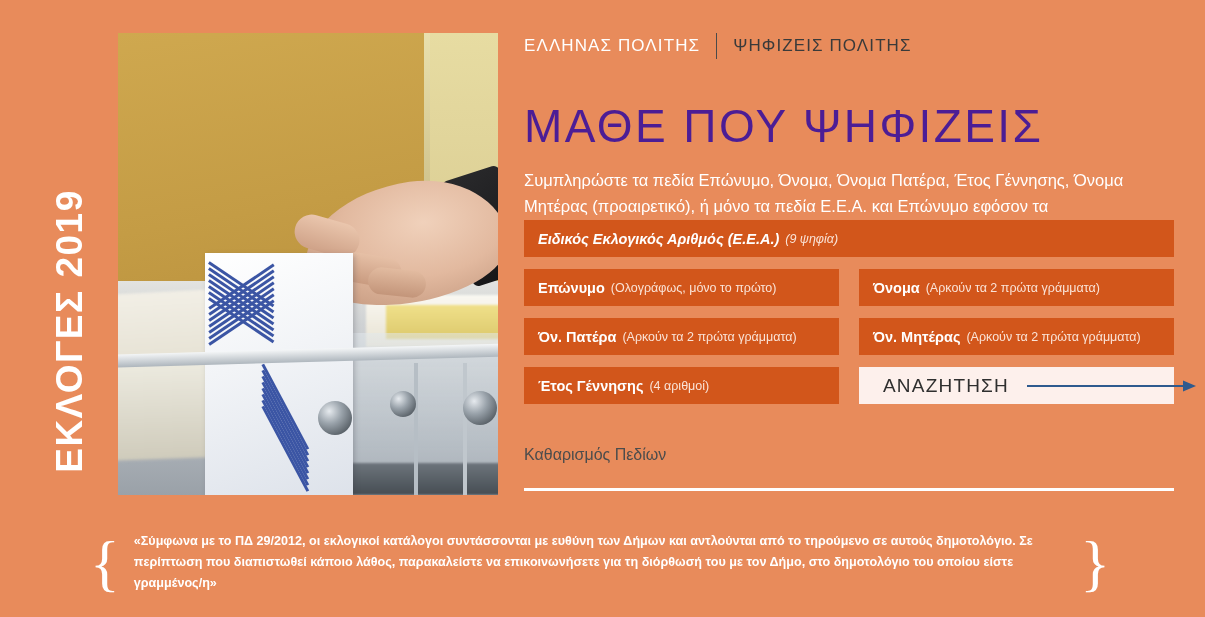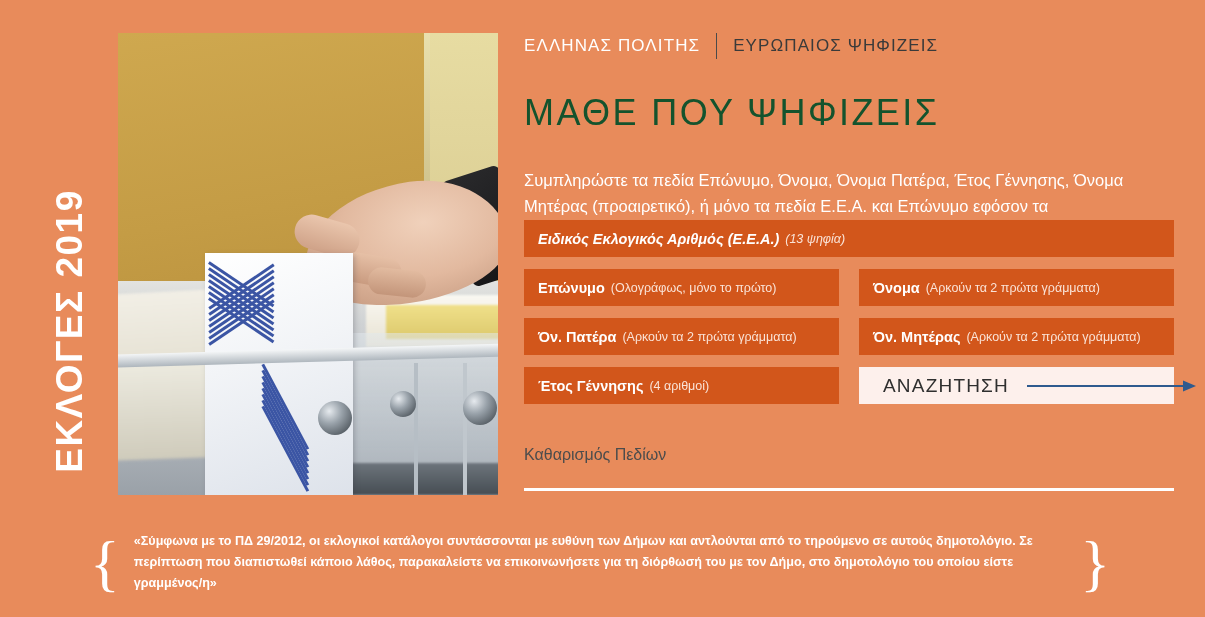--- a/index.html
+++ b/index.html
@@ -190,22 +190,22 @@
   .tab-divider {
     width: 1px;
     height: 26px;
     background: #4a4a4a;
   }
 
   #page-title {
     position: absolute;
     left: 0;
     top: 68px;
-    color: #14532d;
-    font-size: 36px;
+    color: #4c1d95;
+    font-size: 46px;
     font-weight: normal;
     letter-spacing: 2.4px;
     white-space: nowrap;
   }
 
   #intro {
     position: absolute;
     left: 0;
     top: 150px;
     width: 600px;
@@ -372,33 +372,33 @@
   <div class="ph-layer ph-knob k1"></div>
   <div class="ph-layer ph-knob k2"></div>
   <div class="ph-layer ph-knob k3"></div>
 </div>
 
 <div id="content">
 
   <div id="tabs">
     <div class="tab active">ΕΛΛΗΝΑΣ ΠΟΛΙΤΗΣ</div>
     <div class="tab-divider"></div>
-    <div class="tab inactive">ΕΥΡΩΠΑΙΟΣ ΨΗΦΙΖΕΙΣ</div>
+    <div class="tab inactive">ΨΗΦΙΖΕΙΣ ΠΟΛΙΤΗΣ</div>
   </div>
 
   <h1 id="page-title">ΜΑΘΕ ΠΟΥ ΨΗΦΙΖΕΙΣ</h1>
 
   <p id="intro">Συμπληρώστε τα πεδία Επώνυμο, Όνομα, Όνομα Πατέρα, Έτος Γέννησης, Όνομα Μητέρας (προαιρετικό), ή μόνο τα πεδία Ε.Ε.Α. και Επώνυμο εφόσον τα γνωρίζετε.</p>
 
   <div id="form-area">
 
     <div class="field-row">
       <div class="field full">
         <span class="field-label">Ειδικός Εκλογικός Αριθμός (Ε.Ε.Α.)</span>
-        <span class="field-hint">(13 ψηφία)</span>
+        <span class="field-hint">(9 ψηφία)</span>
       </div>
     </div>
 
     <div class="field-row">
       <div class="field half">
         <span class="field-label">Επώνυμο</span>
         <span class="field-hint">(Ολογράφως, μόνο το πρώτο)</span>
       </div>
       <div class="field half">
         <span class="field-label">Όνομα</span>

